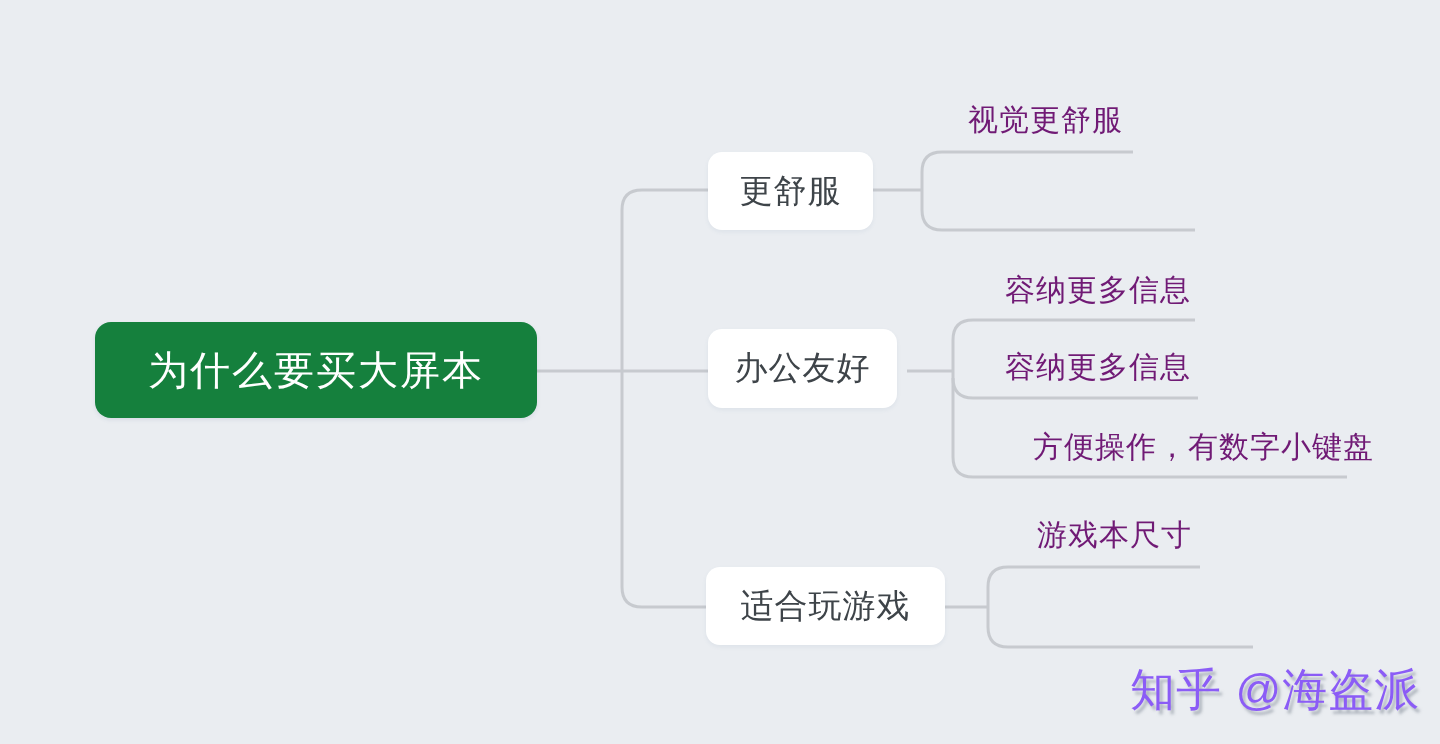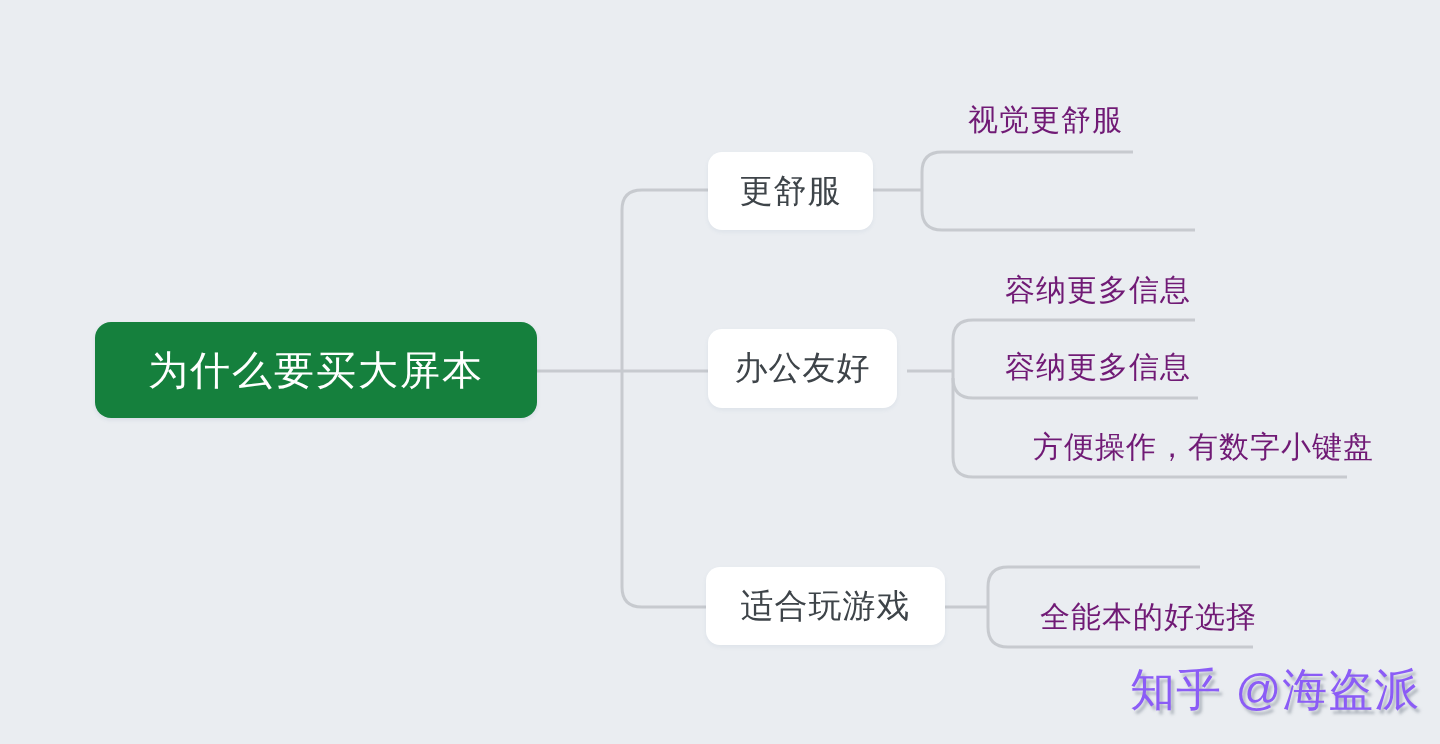--- a/index.html
+++ b/index.html
@@ -123,18 +123,18 @@
 
   <div class="leaf-label leaf-visual">视觉更舒服</div>
 
 
   <div class="leaf-label leaf-info">容纳更多信息</div>
 
   <div class="leaf-label leaf-efficiency">容纳更多信息</div>
 
   <div class="leaf-label leaf-numpad">方便操作，有数字小键盘</div>
 
+  <div class="leaf-label leaf-gamesize">游戏本尺寸</div>
 
-  <div class="leaf-label leaf-allrounder">全能本的好选择</div>
 
   <div class="watermark">知乎 @海盗派</div>
 
 </div>
 
 </body></html>

